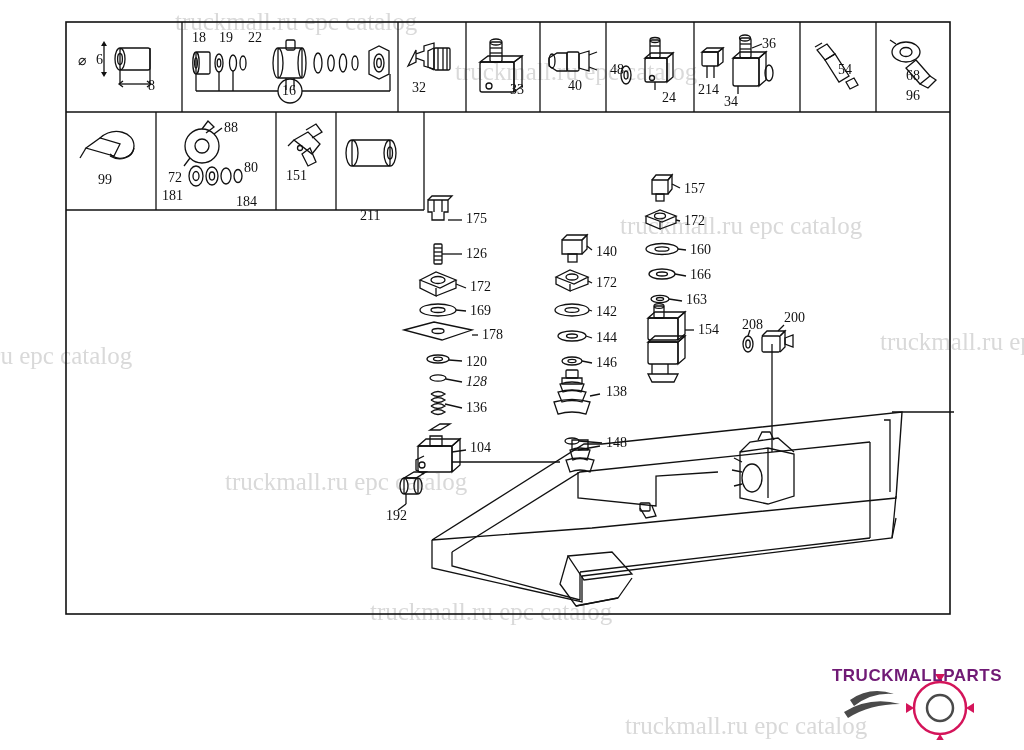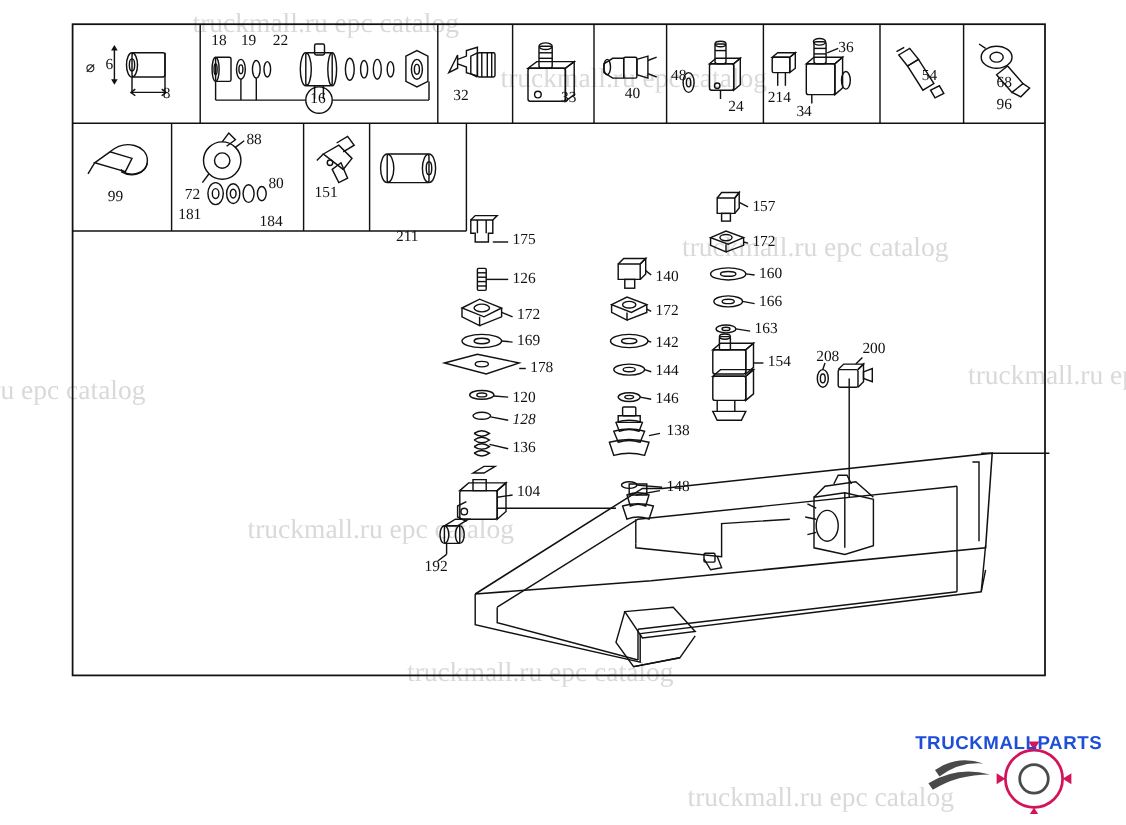--- a/index.html
+++ b/index.html
@@ -32,21 +32,21 @@
     position:absolute;
     right:14px;bottom:10px;
     width:190px;height:80px;
   }
   .brand-text{
     position:absolute;right:8px;top:6px;
     font-family:"Liberation Sans", sans-serif;
     font-size:17px;font-weight:bold;letter-spacing:.5px;
     color:#3b3b3b;
   }
-  .brand-text span{color:#1d4ed8;}
+  .brand-text span{color:#701a75;}
 </style>
 </head>
 <body>
 
 <div id="sheet">
 
   <div class="wm" style="left:175px;top:8px;">truckmall.ru epc catalog</div>
   <div class="wm" style="left:455px;top:58px;">truckmall.ru epc catalog</div>
   <div class="wm" style="left:620px;top:212px;">truckmall.ru epc catalog</div>
   <div class="wm" style="left:-110px;top:342px;">truckmall.ru epc catalog</div>

